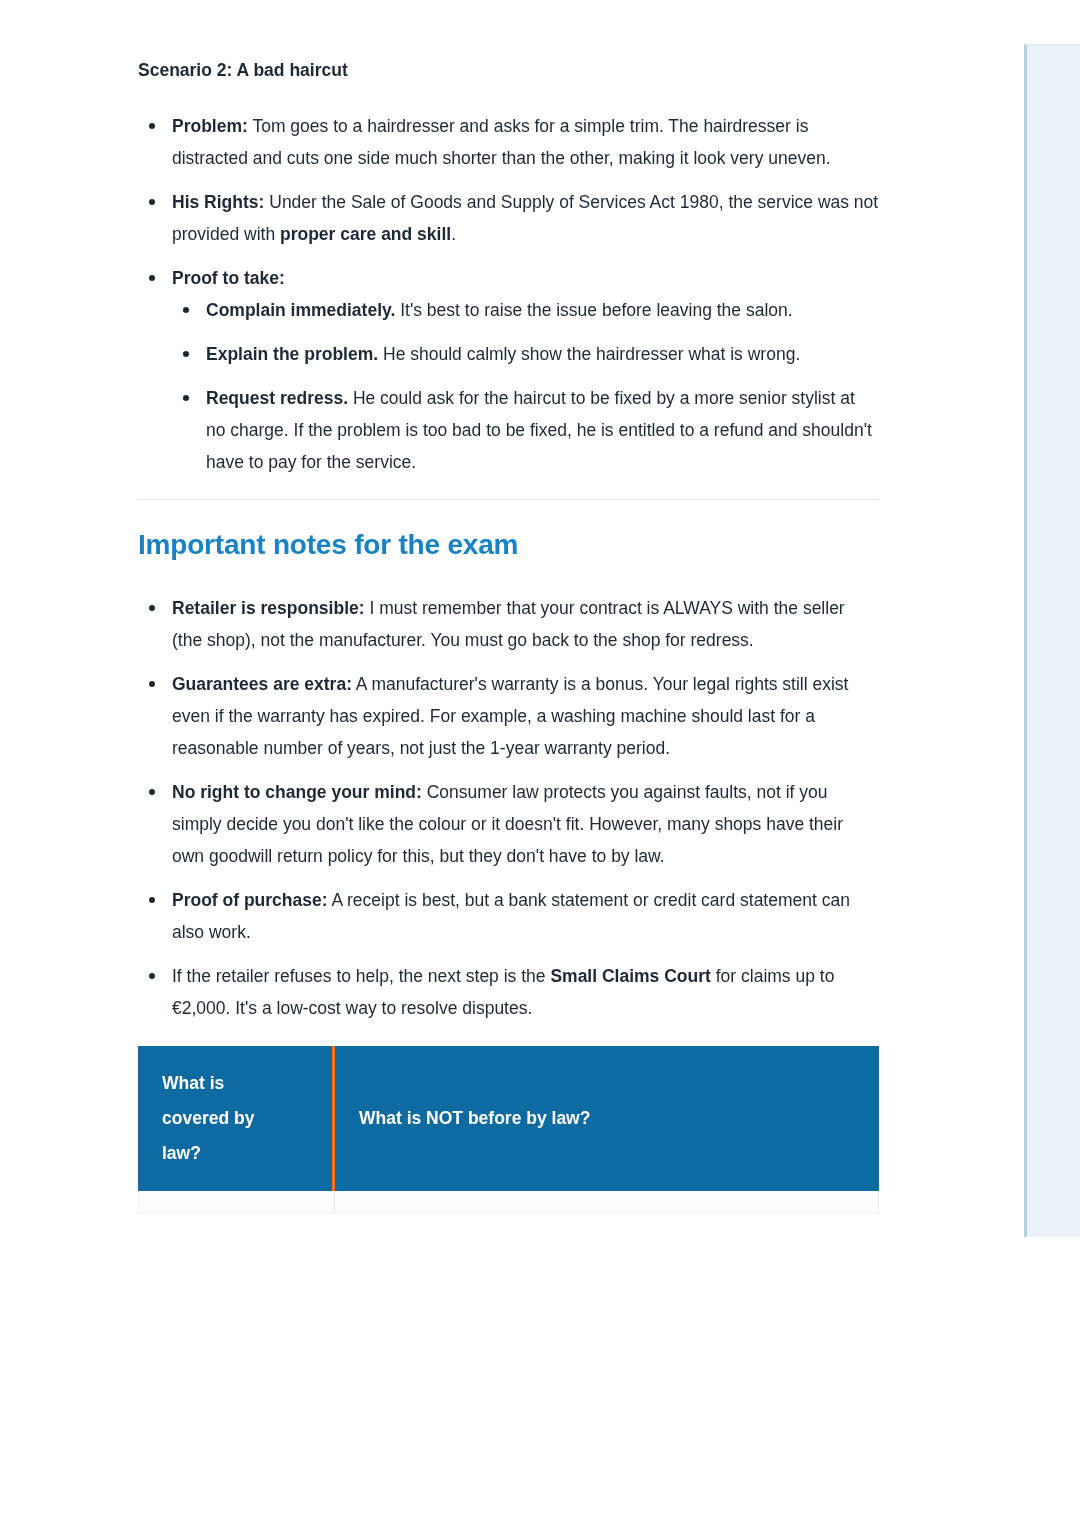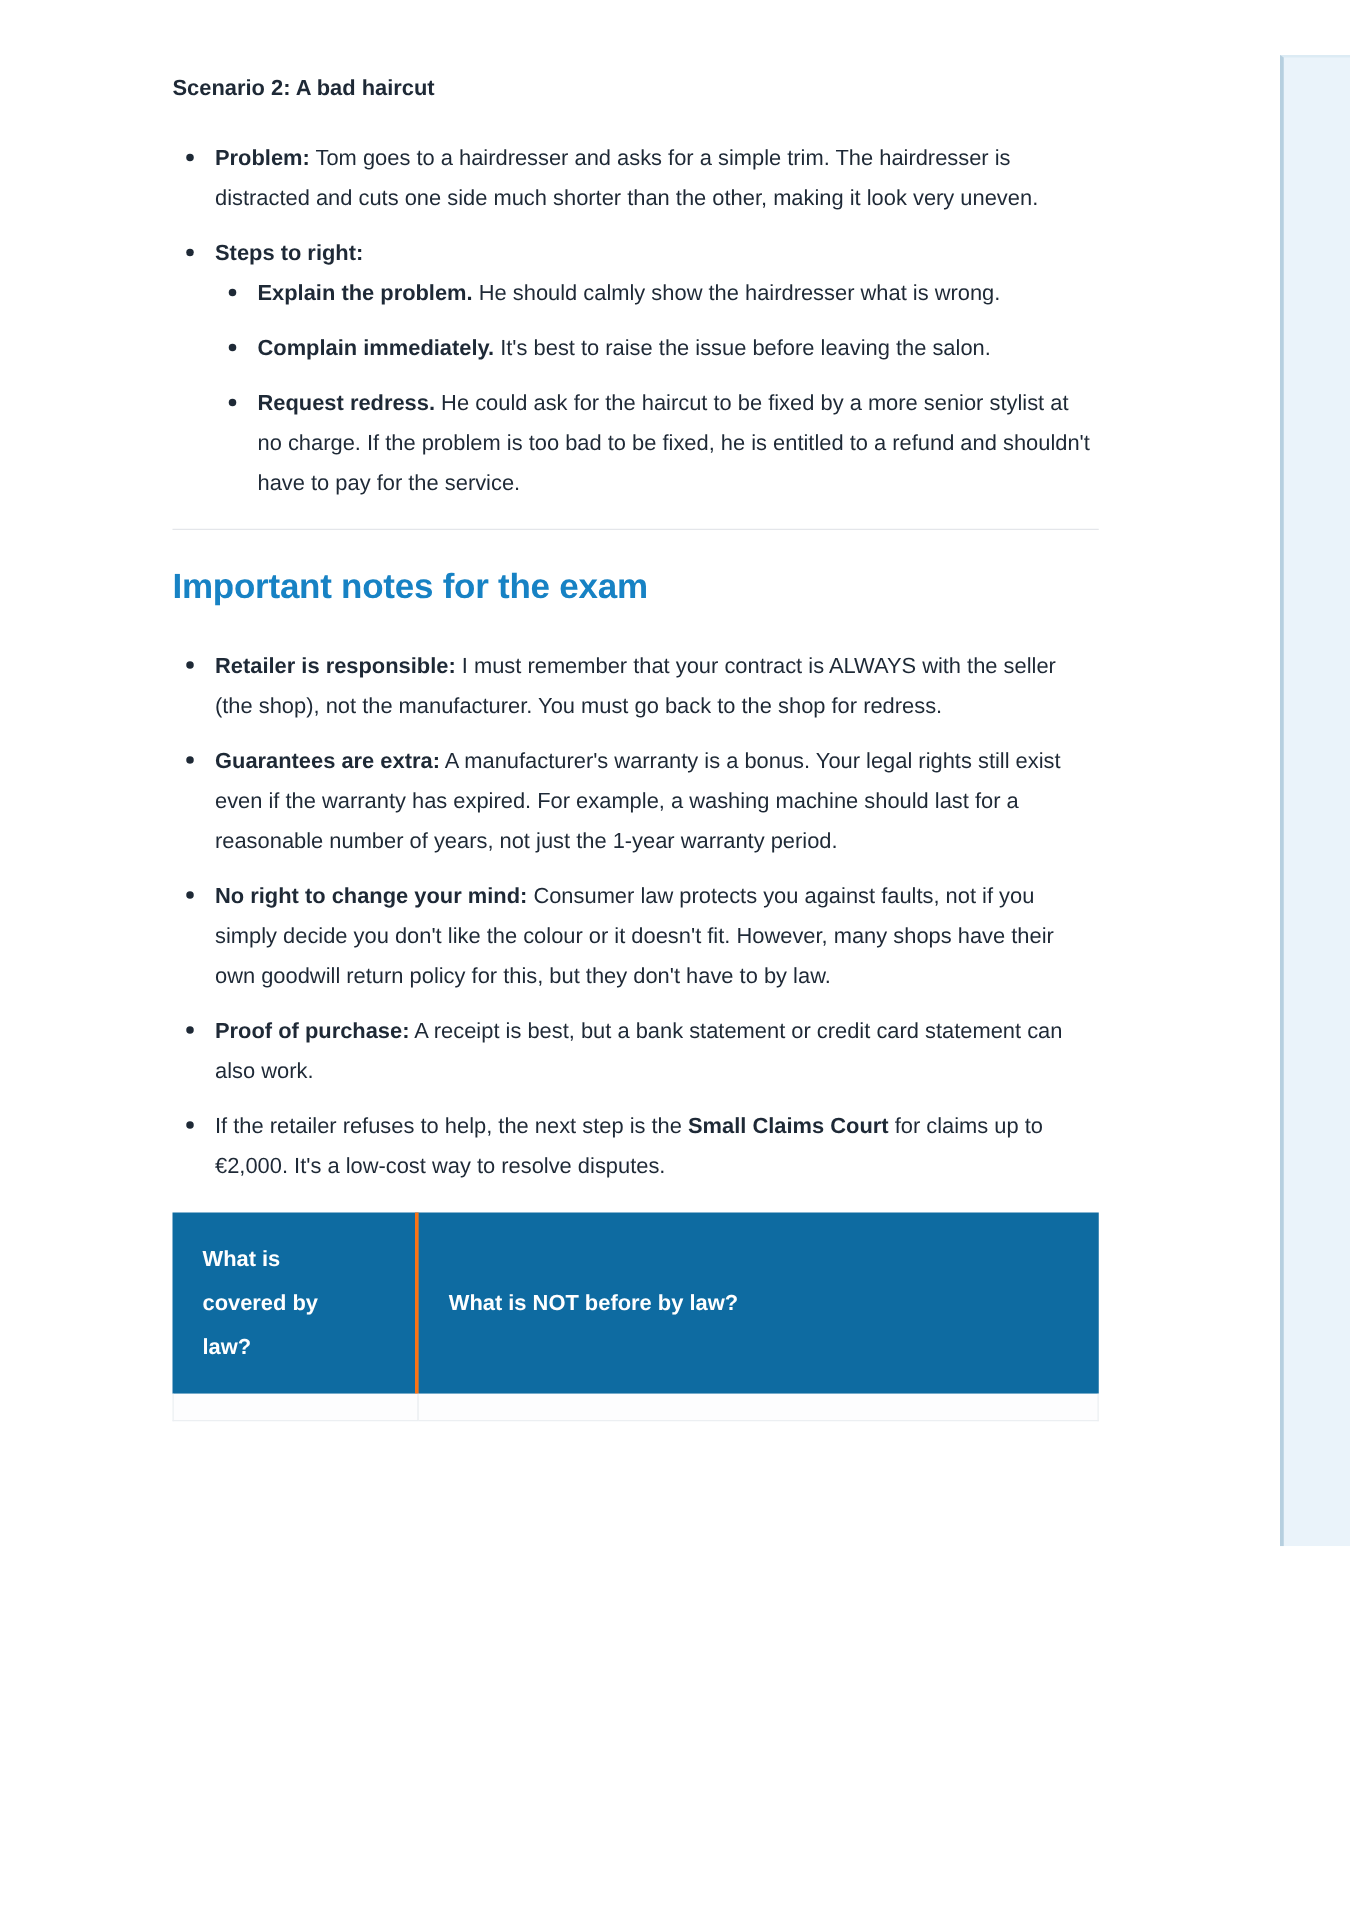--- a/index.html
+++ b/index.html
@@ -144,23 +144,24 @@
 <div class="canvas">
 
   <div class="next-page-strip"></div>
 
   <div class="content">
 
     <h3 class="scenario-heading">Scenario 2: A bad haircut</h3>
 
     <ul class="list lvl1">
         <li><span class="b">Problem:</span><span> Tom goes to a hairdresser and asks for a simple trim. The hairdresser is distracted and cuts one side much shorter than the other, making it look very uneven.</span></li>
-        <li><span class="b">Steps to right:</span><ul class="list lvl2">
+        <li><span class="b">His Rights:</span><span> Under the Sale of Goods and Supply of Services Act 1980, the service was not provided with </span><span class="b">proper care and skill</span><span>.</span></li>
+        <li><span class="b">Proof to take:</span><ul class="list lvl2">
+            <li><span class="b">Complain immediately.</span><span> It's best to raise the issue before leaving the salon.</span></li>
             <li><span class="b">Explain the problem.</span><span> He should calmly show the hairdresser what is wrong.</span></li>
-            <li><span class="b">Complain immediately.</span><span> It's best to raise the issue before leaving the salon.</span></li>
             <li><span class="b">Request redress.</span><span> He could ask for the haircut to be fixed by a more senior stylist at no charge. If the problem is too bad to be fixed, he is entitled to a refund and shouldn't have to pay for the service.</span></li>
           </ul></li>
       </ul>
 
     <hr class="divider">
 
     <h1 class="notes-heading">Important notes for the exam</h1>
 
     <ul class="list lvl1 notes">
         <li><span class="b">Retailer is responsible:</span><span> I must remember that your contract is ALWAYS with the seller (the shop), not the manufacturer. You must go back to the shop for redress.</span></li>

